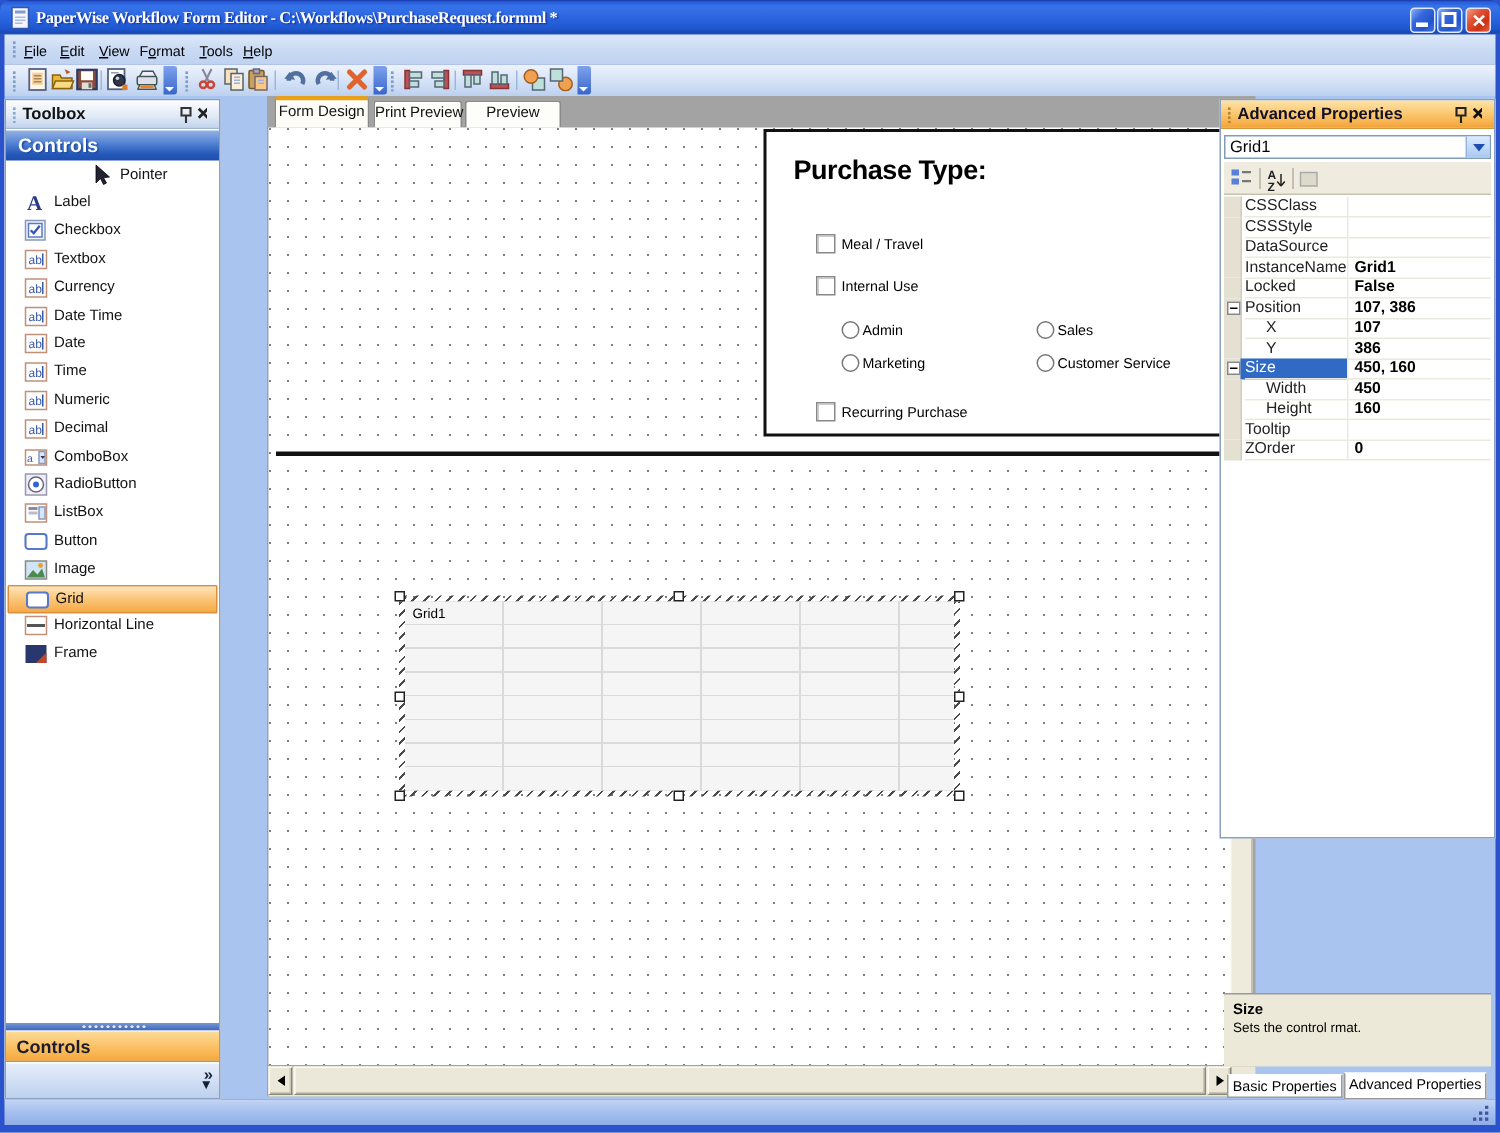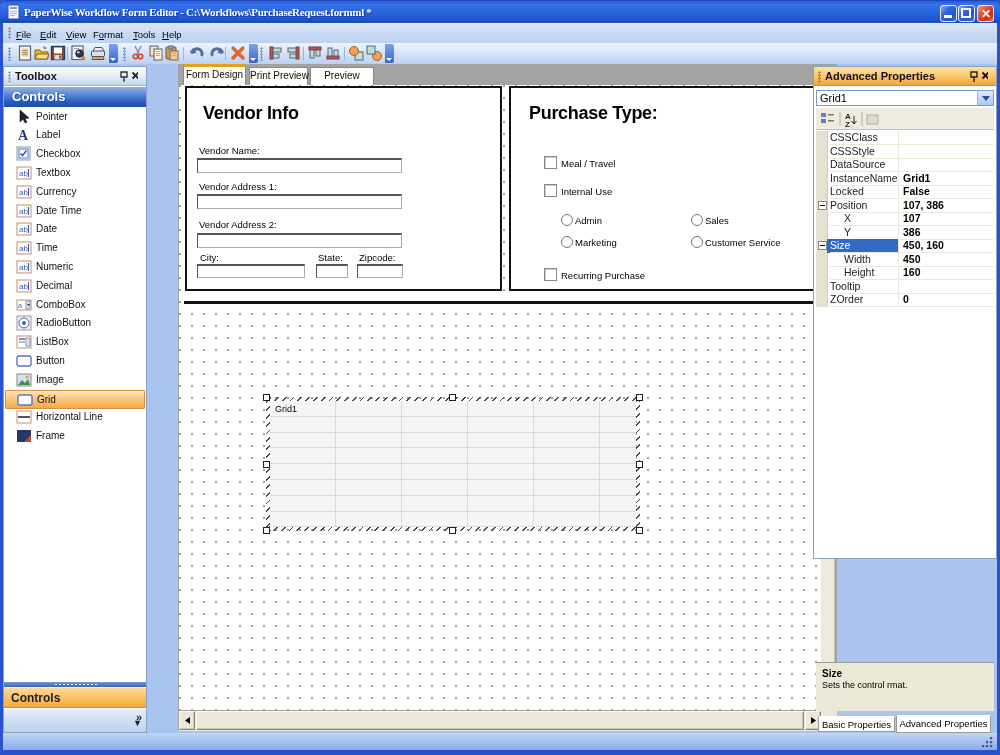--- a/index.html
+++ b/index.html
@@ -255,21 +255,21 @@
       <b>Toolbox</b>
     <svg width="20" height="12" style="position:absolute;right:8px;top:4px;">
         <path d="M3 1 h6 v5 h-6 z M6 6 v5" stroke="#333" fill="none" stroke-width="1.4"></path>
         <path d="M14.5 1.5 l6 6 m0 -6 l-6 6" stroke="#222" stroke-width="1.8"></path>
       </svg>
   </div>
   <div id="ctrlbar" class="abs">
       <b>Controls</b>
     </div>
   <div id="litems">
-      <div class="titem" style="top: 40.5px;">
+      <div class="titem" style="top: 40.5px; margin-left: 44px;">
         <span class="ic"><svg width="16" height="16" viewBox="0 0 16 16">
             <path d="M4 1 L4 13 L7 10 L9 14 L11 13 L9 9.5 L13 9 Z" fill="#223" stroke="#000" stroke-width="0.5"></path>
           </svg></span>
         <span class="lbl">Pointer</span>
       </div>
       <div class="titem" style="top: 59.3px;">
         <span class="ic"><svg width="16" height="16" viewBox="0 0 16 16">
             <text x="2" y="13" font-size="14" font-weight="bold" fill="#2a3a88" font-family="Liberation Serif">A</text>
           </svg></span>
         <span class="lbl">Label</span>
@@ -407,35 +407,20 @@
       <span style="position:absolute;right:4px;top:2px;font-weight:bold;">»</span>
       <span style="position:absolute;right:4px;top:9px;font-size:9px;">▼</span>
     </div>
 </div>
 
 <div id="center" class="abs">
   <div id="tab1" class="tab">Form Design</div>
   <div id="tab2" class="tab">Print Preview</div>
   <div id="tab3" class="tab">Preview</div>
   <div id="canvas" class="abs">
-    <div id="box1" class="abs">
-      <div class="boxtitle" style="left:16px;top:15px;">Vendor Info</div>
-      <div class="flabel" style="left:12px;top:57px;">Vendor Name:</div>
-      <div class="finput" style="left:10px;top:70px;width:205px;height:15px;"></div>
-      <div class="flabel" style="left:12px;top:93px;">Vendor Address 1:</div>
-      <div class="finput" style="left:10px;top:106px;width:205px;height:15px;"></div>
-      <div class="flabel" style="left:12px;top:131px;">Vendor Address 2:</div>
-      <div class="finput" style="left:10px;top:145px;width:205px;height:15px;"></div>
-      <div class="flabel" style="left:13px;top:164px;">City:</div>
-      <div class="finput" style="left:10px;top:176px;width:108px;height:14px;"></div>
-      <div class="flabel" style="left:131px;top:164px;">State:</div>
-      <div class="finput" style="left:129px;top:176px;width:32px;height:14px;"></div>
-      <div class="flabel" style="left:172px;top:164px;">Zipcode:</div>
-      <div class="finput" style="left:170px;top:176px;width:46px;height:14px;"></div>
-    </div>
     <div id="box2" class="abs">
       <div class="boxtitle" style="left:18px;top:15px;">Purchase Type:</div>
       <div class="fcheck" style="left:33px;top:68px;"></div>
       <div class="flabel" style="left:50px;top:70px;">Meal / Travel</div>
       <div class="fcheck" style="left:33px;top:96px;"></div>
       <div class="flabel" style="left:50px;top:98px;">Internal Use</div>
       <div class="fradio" style="left:50px;top:126px;"></div>
       <div class="flabel" style="left:64px;top:127px;">Admin</div>
       <div class="fradio" style="left:180px;top:126px;"></div>
       <div class="flabel" style="left:194px;top:127px;">Sales</div>

